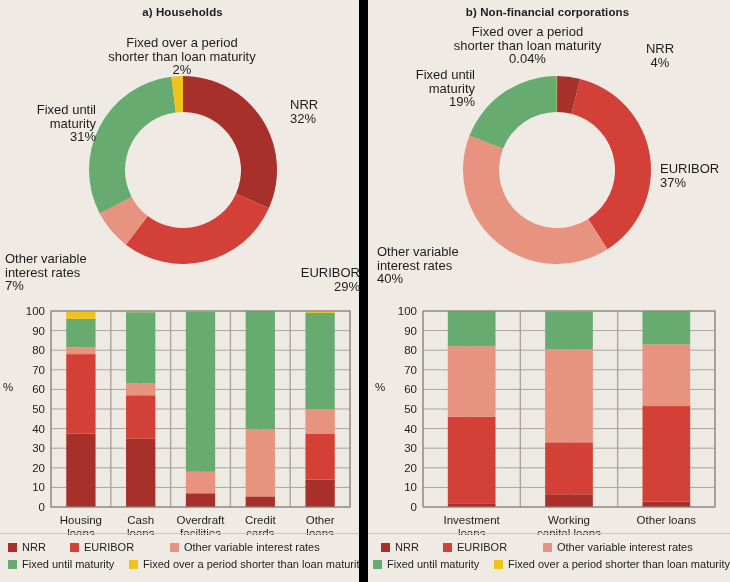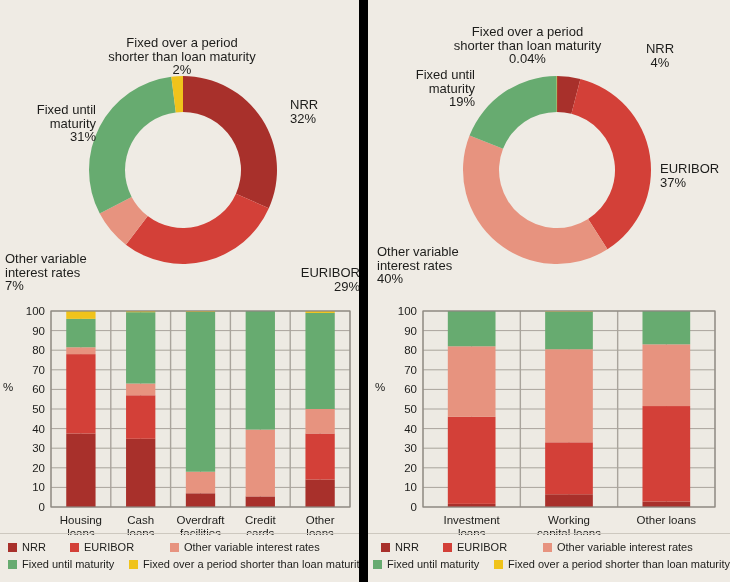--- a/index.html
+++ b/index.html
@@ -55,20 +55,21 @@
     position: absolute; left: 0; width: 365px; height: 1px;
     background: #cdc8bf;
   }
 </style>
 </head>
 <body>
 
 <div class="root">
 
   <div class="panel">
+    <div class="panel-title">a) Households</div>
 
     <div class="donut-wrap" style="left:83px; top:70px;">
       <svg class="donut-svg" width="200" height="200" viewBox="0 0 200 200">
         <g id="donut-a">
             <path d="M 100 6 A 94 94 0 0 1 185.83358552149016 138.32225980451875 L 152.9611485132599 123.64564966661794 A 58 58 0 0 0 100 42 Z" fill="#a8302b"></path>
             <path d="M 185.83358552149016 138.32225980451875 A 94 94 0 0 1 42.87312591043005 174.64931517940684 L 64.75150322132919 146.06021574899572 A 58 58 0 0 0 152.9611485132599 123.64564966661794 Z" fill="#d34038"></path>
             <path d="M 42.87312591043005 174.64931517940684 A 94 94 0 0 1 16.71493220997843 143.5843720066208 L 48.61134115083775 126.89248485514901 A 58 58 0 0 0 64.75150322132919 146.06021574899572 Z" fill="#e7937f"></path>
             <path d="M 16.71493220997843 143.5843720066208 A 94 94 0 0 1 88.33471725435355 6.72663199785201 L 92.8022723484309 42.44834740292997 A 58 58 0 0 0 48.61134115083775 126.89248485514901 Z" fill="#67ab70"></path>
             <path d="M 88.33471725435355 6.72663199785201 A 94 94 0 0 1 99.9999999999999 6 L 99.99999999999994 42 A 58 58 0 0 0 92.8022723484309 42.44834740292997 Z" fill="#f0c31b"></path>
           </g>
@@ -188,20 +189,21 @@
           <span class="swatch" style="background: rgb(240, 195, 27);"></span>
           <span class="legend-text">Fixed over a period shorter than loan maturity</span>
         </div>
       </div>
     </div>
   </div>
 
   <div class="divider"></div>
 
   <div class="panel">
+    <div class="panel-title">b) Non-financial corporations</div>
 
     <div class="donut-wrap" style="left:92px; top:70px;">
       <svg class="donut-svg" width="200" height="200" viewBox="0 0 200 200">
         <g id="donut-b">
             <path d="M 100 6 A 94 94 0 0 1 123.36769991084316 8.950834156062797 L 114.41836803009471 43.82072745799619 A 58 58 0 0 0 100 42 Z" fill="#a8302b"></path>
             <path d="M 123.36769991084316 8.950834156062797 A 94 94 0 0 1 150.44944223521046 179.31490262337945 L 131.12837925151283 148.93898246974476 A 58 58 0 0 0 114.41836803009471 43.82072745799619 Z" fill="#d34038"></path>
             <path d="M 150.44944223521046 179.31490262337945 A 94 94 0 0 1 12.530774930987405 65.57421510224611 L 46.02962708507734 78.75855825457738 A 58 58 0 0 0 131.12837925151283 148.93898246974476 Z" fill="#e7937f"></path>
             <path d="M 12.530774930987405 65.57421510224611 A 94 94 0 0 1 99.76384694218585 6.000296640184629 L 99.85428853879552 42.00018303330541 A 58 58 0 0 0 46.02962708507734 78.75855825457738 Z" fill="#67ab70"></path>
             <path d="M 99.76384694218585 6.000296640184629 A 94 94 0 0 1 100.13984664218431 6.000104027096555 L 100.08628835368819 42.000064186931915 A 58 58 0 0 0 99.85428853879552 42.00018303330541 Z" fill="#f0c31b"></path>
           </g>

